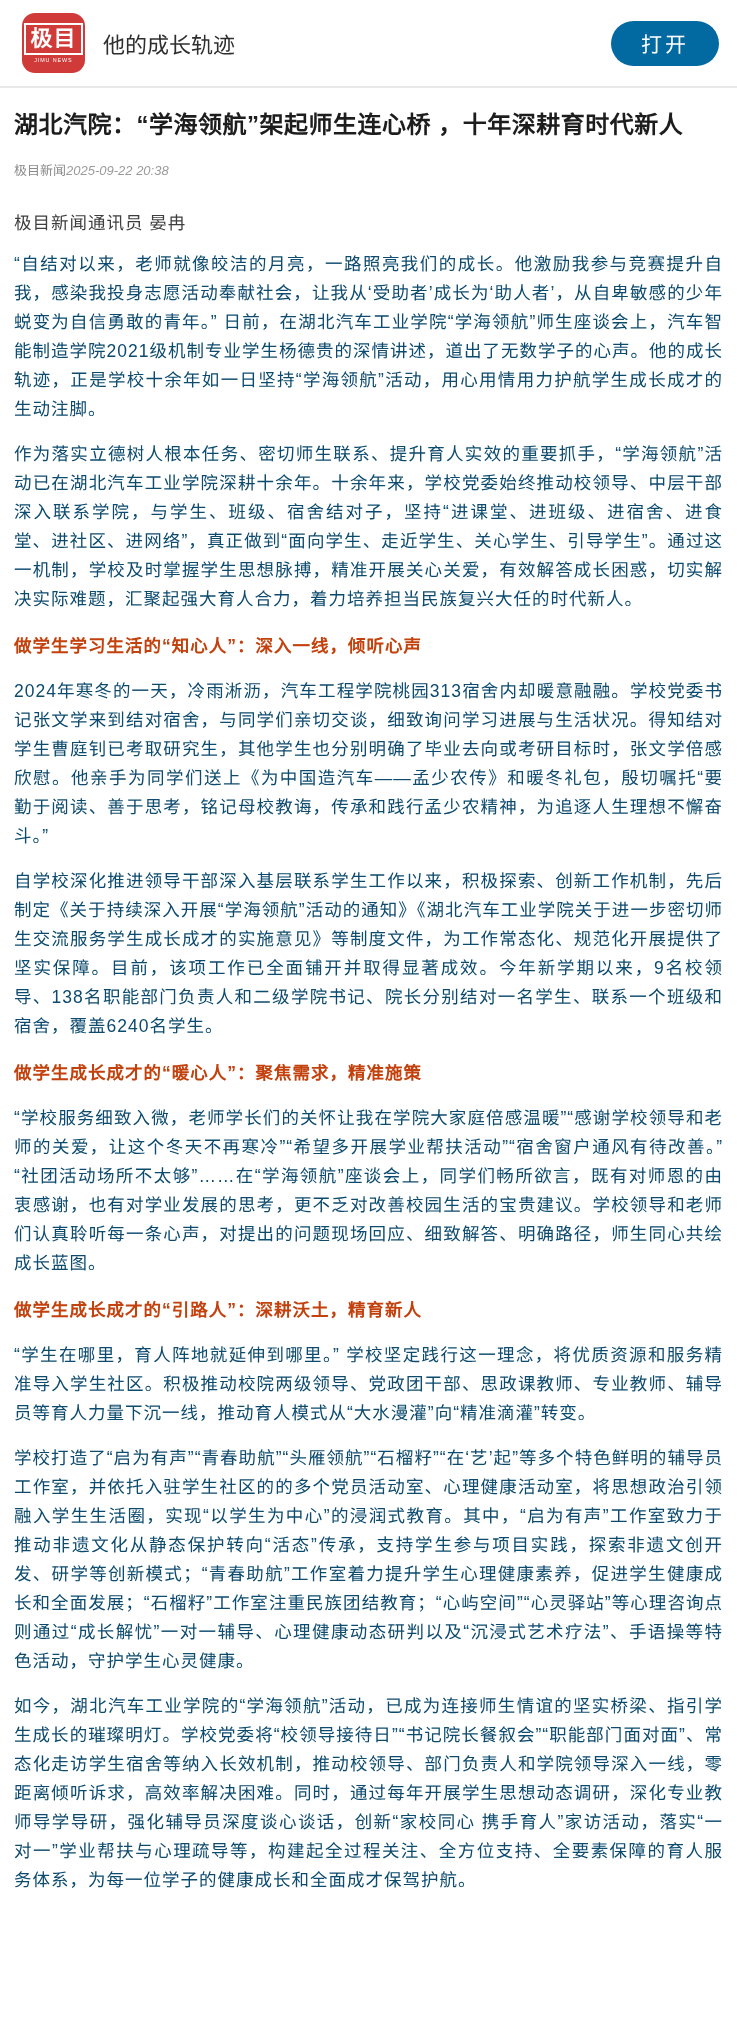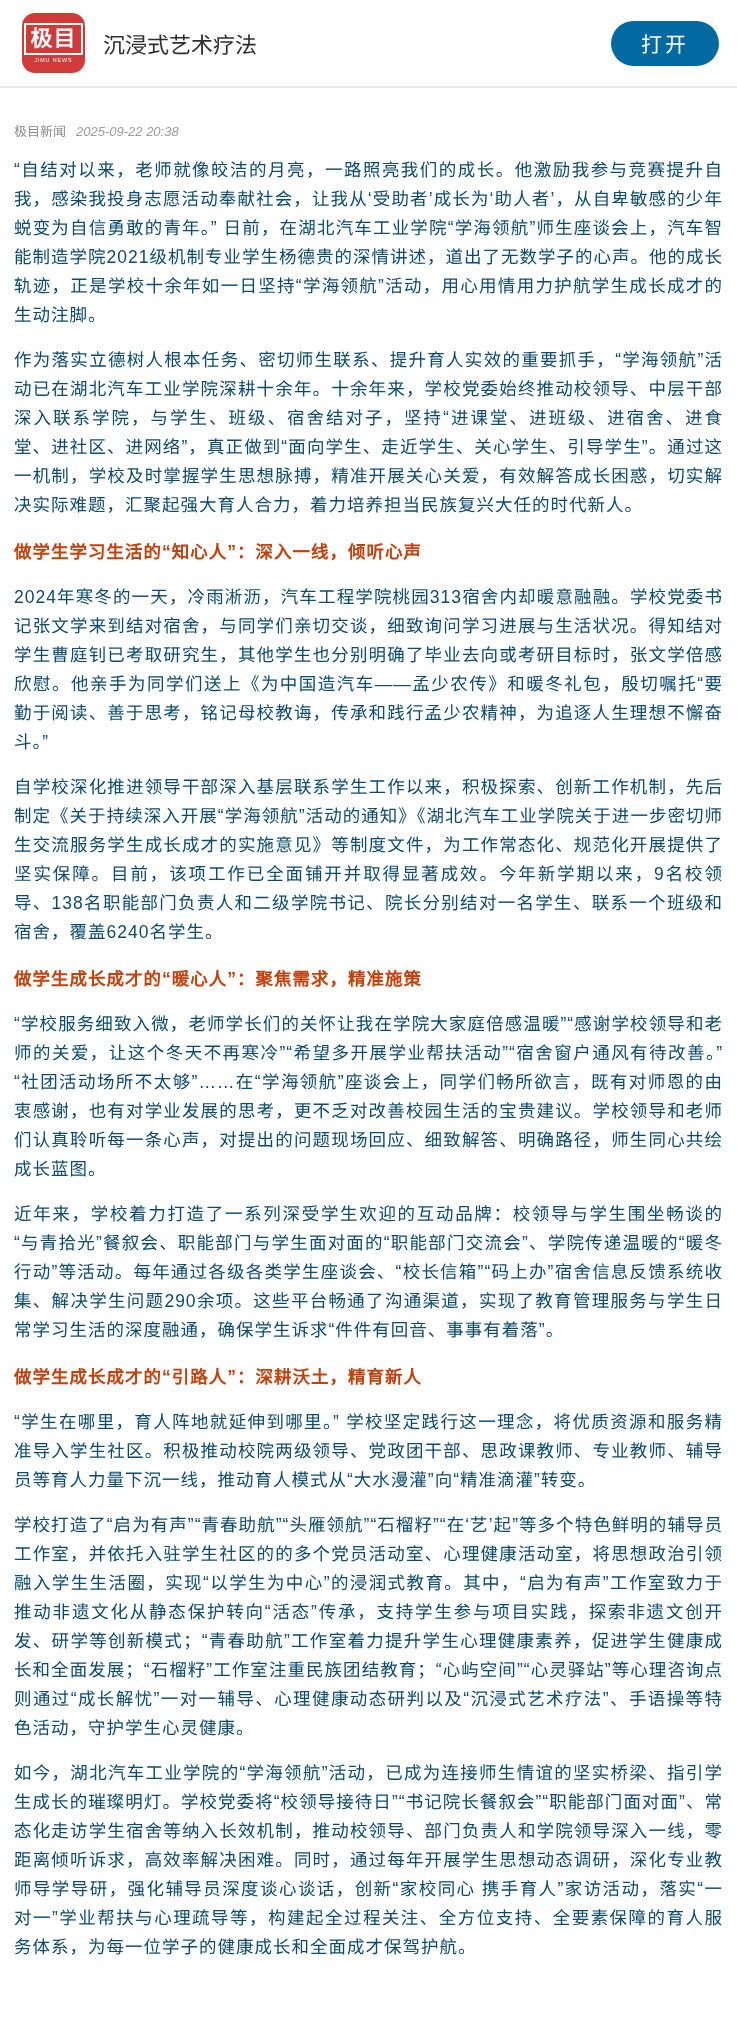--- a/index.html
+++ b/index.html
@@ -75,21 +75,21 @@
     color: #1d1d1d;
     letter-spacing: 0.5px;
     margin-top: 4px;
   }
   .meta-row {
     margin-top: 17px;
     font-size: 13px;
     color: #8b8b8b;
     display: flex;
     align-items: baseline;
-    gap: 10px;
+    gap: 0;
   }
   .meta-row .meta-time { color: #9b9b9b; font-style: italic; }
   .byline {
     margin-top: 30px;
     font-size: 17.5px;
     color: #3e3e3e;
     letter-spacing: 1px;
   }
   .article-body p {
     font-size: 17.5px;
@@ -109,39 +109,40 @@
   }
 </style>
 </head>
 <body>
 
 <header class="app-banner">
   <div class="logo" style="background: rgb(208, 59, 57);">
     <span class="logo-chars">极目</span>
     <span class="logo-sub">JIMU NEWS</span>
   </div>
-  <div class="app-name">沉浸式艺术疗法</div>
+  <div class="app-name">他的成长轨迹</div>
   <button class="open-btn" style="background: #0369a1;">打开</button>
 </header>
 
 <main class="article">
+  <h1 class="article-title">湖北汽院：“学海领航”架起师生连心桥 ，十年深耕育时代新人</h1>
 
   <div class="meta-row">
     <span class="meta-source">极目新闻</span>
     <span class="meta-time">2025-09-22 20:38</span>
   </div>
 
+  <div class="byline">极目新闻通讯员 晏冉</div>
 
   <div class="article-body">
       <p>“自结对以来，老师就像皎洁的月亮，一路照亮我们的成长。他激励我参与竞赛提升自我，感染我投身志愿活动奉献社会，让我从‘受助者’成长为‘助人者’，从自卑敏感的少年蜕变为自信勇敢的青年。” 日前，在湖北汽车工业学院“学海领航”师生座谈会上，汽车智能制造学院2021级机制专业学生杨德贵的深情讲述，道出了无数学子的心声。他的成长轨迹，正是学校十余年如一日坚持“学海领航”活动，用心用情用力护航学生成长成才的生动注脚。</p>
       <p>作为落实立德树人根本任务、密切师生联系、提升育人实效的重要抓手，“学海领航”活动已在湖北汽车工业学院深耕十余年。十余年来，学校党委始终推动校领导、中层干部深入联系学院，与学生、班级、宿舍结对子，坚持“进课堂、进班级、进宿舍、进食堂、进社区、进网络”，真正做到“面向学生、走近学生、关心学生、引导学生”。通过这一机制，学校及时掌握学生思想脉搏，精准开展关心关爱，有效解答成长困惑，切实解决实际难题，汇聚起强大育人合力，着力培养担当民族复兴大任的时代新人。</p>
       <h2>做学生学习生活的“知心人”：深入一线，倾听心声</h2>
       <p>2024年寒冬的一天，冷雨淅沥，汽车工程学院桃园313宿舍内却暖意融融。学校党委书记张文学来到结对宿舍，与同学们亲切交谈，细致询问学习进展与生活状况。得知结对学生曹庭钊已考取研究生，其他学生也分别明确了毕业去向或考研目标时，张文学倍感欣慰。他亲手为同学们送上《为中国造汽车——孟少农传》和暖冬礼包，殷切嘱托“要勤于阅读、善于思考，铭记母校教诲，传承和践行孟少农精神，为追逐人生理想不懈奋斗。”</p>
       <p>自学校深化推进领导干部深入基层联系学生工作以来，积极探索、创新工作机制，先后制定《关于持续深入开展“学海领航”活动的通知》《湖北汽车工业学院关于进一步密切师生交流服务学生成长成才的实施意见》等制度文件，为工作常态化、规范化开展提供了坚实保障。目前，该项工作已全面铺开并取得显著成效。今年新学期以来，9名校领导、138名职能部门负责人和二级学院书记、院长分别结对一名学生、联系一个班级和宿舍，覆盖6240名学生。</p>
       <h2>做学生成长成才的“暖心人”：聚焦需求，精准施策</h2>
       <p>“学校服务细致入微，老师学长们的关怀让我在学院大家庭倍感温暖”“感谢学校领导和老师的关爱，让这个冬天不再寒冷”“希望多开展学业帮扶活动”“宿舍窗户通风有待改善。”“社团活动场所不太够”……在“学海领航”座谈会上，同学们畅所欲言，既有对师恩的由衷感谢，也有对学业发展的思考，更不乏对改善校园生活的宝贵建议。学校领导和老师们认真聆听每一条心声，对提出的问题现场回应、细致解答、明确路径，师生同心共绘成长蓝图。</p>
-      <p>近年来，学校着力打造了一系列深受学生欢迎的互动品牌：校领导与学生围坐畅谈的“与青拾光”餐叙会、职能部门与学生面对面的“职能部门交流会”、学院传递温暖的“暖冬行动”等活动。每年通过各级各类学生座谈会、“校长信箱”“码上办”宿舍信息反馈系统收集、解决学生问题290余项。这些平台畅通了沟通渠道，实现了教育管理服务与学生日常学习生活的深度融通，确保学生诉求“件件有回音、事事有着落”。</p>
       <h2>做学生成长成才的“引路人”：深耕沃土，精育新人</h2>
       <p>“学生在哪里，育人阵地就延伸到哪里。” 学校坚定践行这一理念，将优质资源和服务精准导入学生社区。积极推动校院两级领导、党政团干部、思政课教师、专业教师、辅导员等育人力量下沉一线，推动育人模式从“大水漫灌”向“精准滴灌”转变。</p>
       <p>学校打造了“启为有声”“青春助航”“头雁领航”“石榴籽”“在‘艺’起”等多个特色鲜明的辅导员工作室，并依托入驻学生社区的的多个党员活动室、心理健康活动室，将思想政治引领融入学生生活圈，实现“以学生为中心”的浸润式教育。其中，“启为有声”工作室致力于推动非遗文化从静态保护转向“活态”传承，支持学生参与项目实践，探索非遗文创开发、研学等创新模式；“青春助航”工作室着力提升学生心理健康素养，促进学生健康成长和全面发展；“石榴籽”工作室注重民族团结教育；“心屿空间”“心灵驿站”等心理咨询点则通过“成长解忧”一对一辅导、心理健康动态研判以及“沉浸式艺术疗法”、手语操等特色活动，守护学生心灵健康。</p>
       <p>如今，湖北汽车工业学院的“学海领航”活动，已成为连接师生情谊的坚实桥梁、指引学生成长的璀璨明灯。学校党委将“校领导接待日”“书记院长餐叙会”“职能部门面对面”、常态化走访学生宿舍等纳入长效机制，推动校领导、部门负责人和学院领导深入一线，零距离倾听诉求，高效率解决困难。同时，通过每年开展学生思想动态调研，深化专业教师导学导研，强化辅导员深度谈心谈话，创新“家校同心 携手育人”家访活动，落实“一对一”学业帮扶与心理疏导等，构建起全过程关注、全方位支持、全要素保障的育人服务体系，为每一位学子的健康成长和全面成才保驾护航。</p>
     </div>
 </main>
 
 </body></html>

